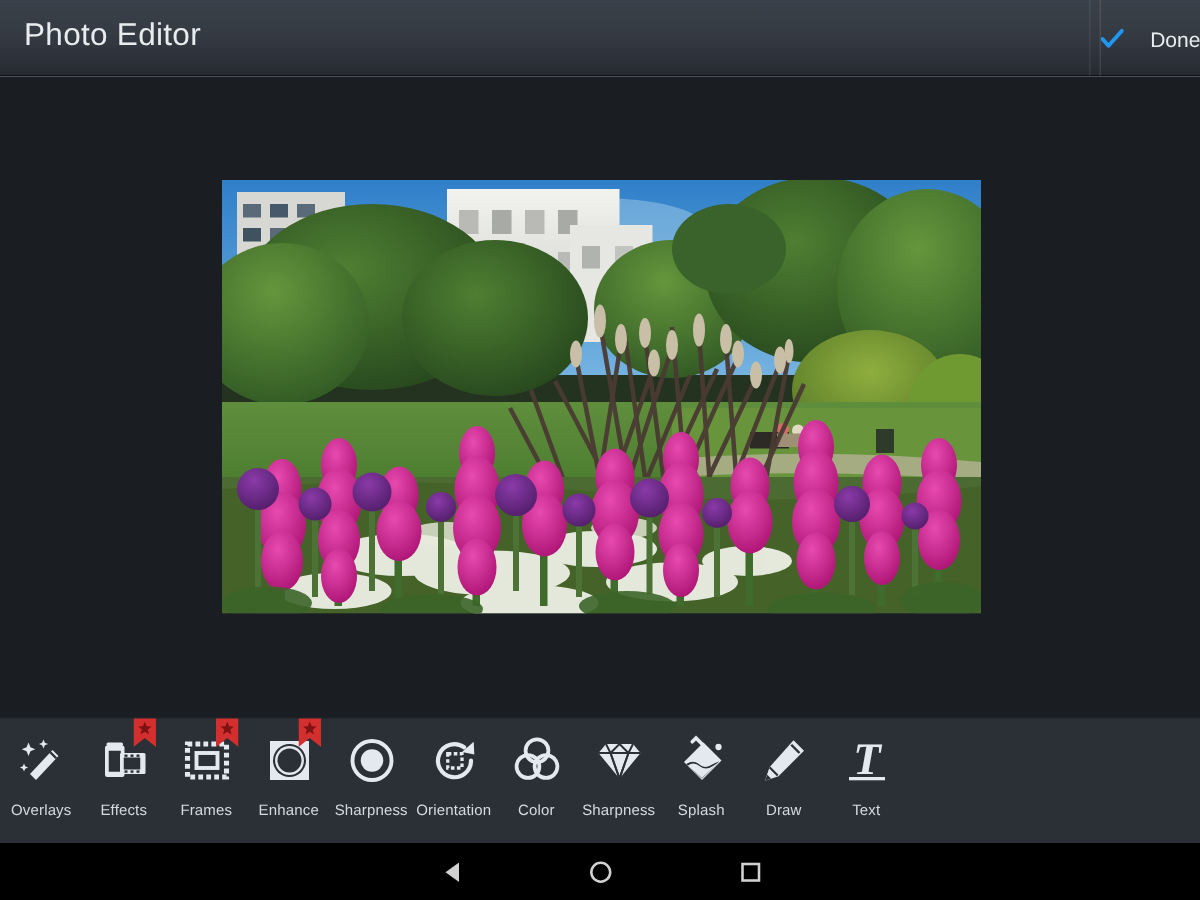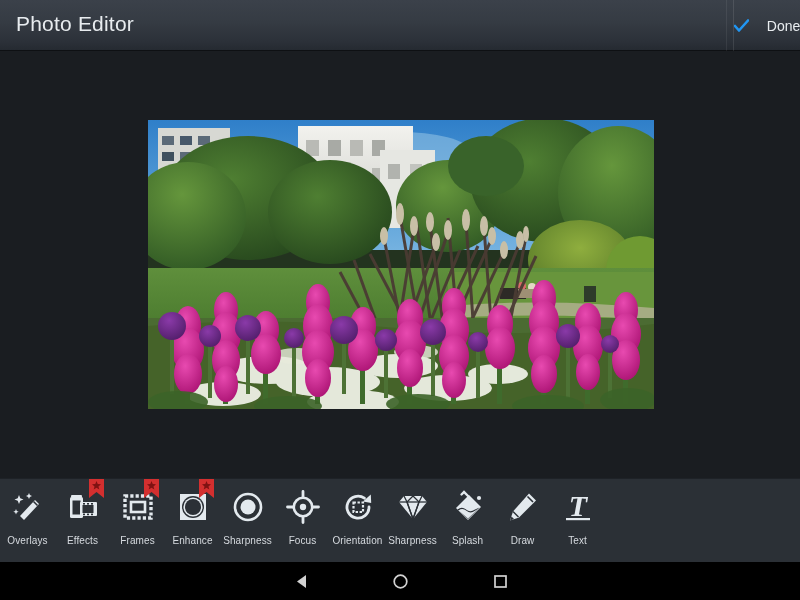--- a/index.html
+++ b/index.html
@@ -449,31 +449,31 @@
   <path d="M0 0 H15 V21 L7.5 15 L0 21 Z" fill="#d32f2f"></path>
   <path d="M7.5 4 l1.25 3.1 3.25.2 -2.5 2.1 .8 3.2 -2.8-1.8 -2.8 1.8 .8-3.2 -2.5-2.1 3.25-.2 Z" fill="#7f1212"></path>
 </svg>
           </div><span class="tool-label">Enhance</span></div><div class="tool-item"><div class="tool-icon-wrap">
             <svg width="34" height="34" viewBox="0 0 34 34">
       <circle cx="17" cy="17" r="13" fill="none" stroke="#e3e9ee" stroke-width="2.6"></circle>
       <circle cx="17" cy="17" r="7.5" fill="#e3e9ee"></circle>
     </svg>
           </div><span class="tool-label">Sharpness</span></div><div class="tool-item"><div class="tool-icon-wrap">
             <svg width="34" height="34" viewBox="0 0 34 34">
-      <circle cx="17" cy="17" r="9.2" fill="none" stroke="#e3e9ee" stroke-width="2.6"></circle>
-      <circle cx="17" cy="17" r="3.2" fill="#e3e9ee"></circle>
-      <path d="M17 1.5 V7 M17 27 V32.5 M1.5 17 H7 M27 17 H32.5" stroke="#e3e9ee" stroke-width="2.8" stroke-linecap="round"></path>
-    </svg>
-          </div><span class="tool-label">Focus</span></div><div class="tool-item"><div class="tool-icon-wrap">
-            <svg width="34" height="34" viewBox="0 0 34 34">
       <path d="M28 17 A11 11 0 1 1 23.4 8.2" fill="none" stroke="#e3e9ee" stroke-width="2.8" stroke-linecap="round"></path>
       <path d="M29.8 4.5 L30.2 13 L22 11.4 Z" fill="#e3e9ee"></path>
       <rect x="12.5" y="12.5" width="9.5" height="9.5" fill="none" stroke="#e3e9ee" stroke-width="2.2" stroke-dasharray="2.4 1.6"></rect>
     </svg>
           </div><span class="tool-label">Orientation</span></div><div class="tool-item"><div class="tool-icon-wrap">
+            <svg width="34" height="34" viewBox="0 0 34 34">
+      <circle cx="17" cy="10.5" r="7.6" fill="none" stroke="#e3e9ee" stroke-width="2.5"></circle>
+      <circle cx="11" cy="21" r="7.6" fill="none" stroke="#e3e9ee" stroke-width="2.5"></circle>
+      <circle cx="23" cy="21" r="7.6" fill="none" stroke="#e3e9ee" stroke-width="2.5"></circle>
+    </svg>
+          </div><span class="tool-label">Color</span></div><div class="tool-item"><div class="tool-icon-wrap">
             <svg width="34" height="34" viewBox="0 0 34 34">
       <path d="M3 12 L8 6 H26 L31 12 L17 29 Z" fill="#e3e9ee"></path>
       <g stroke="#2b3036" stroke-width="1.3" fill="none">
         <path d="M3 12 H31"></path>
                 <path d="M8 6 L11 12 L17 29"></path>
                 <path d="M26 6 L23 12 L17 29"></path>
         <path d="M17 6 L11 12"></path>
                 <path d="M17 6 L23 12"></path>
                 <path d="M11 12 L17 29 L23 12"></path>
       </g>

